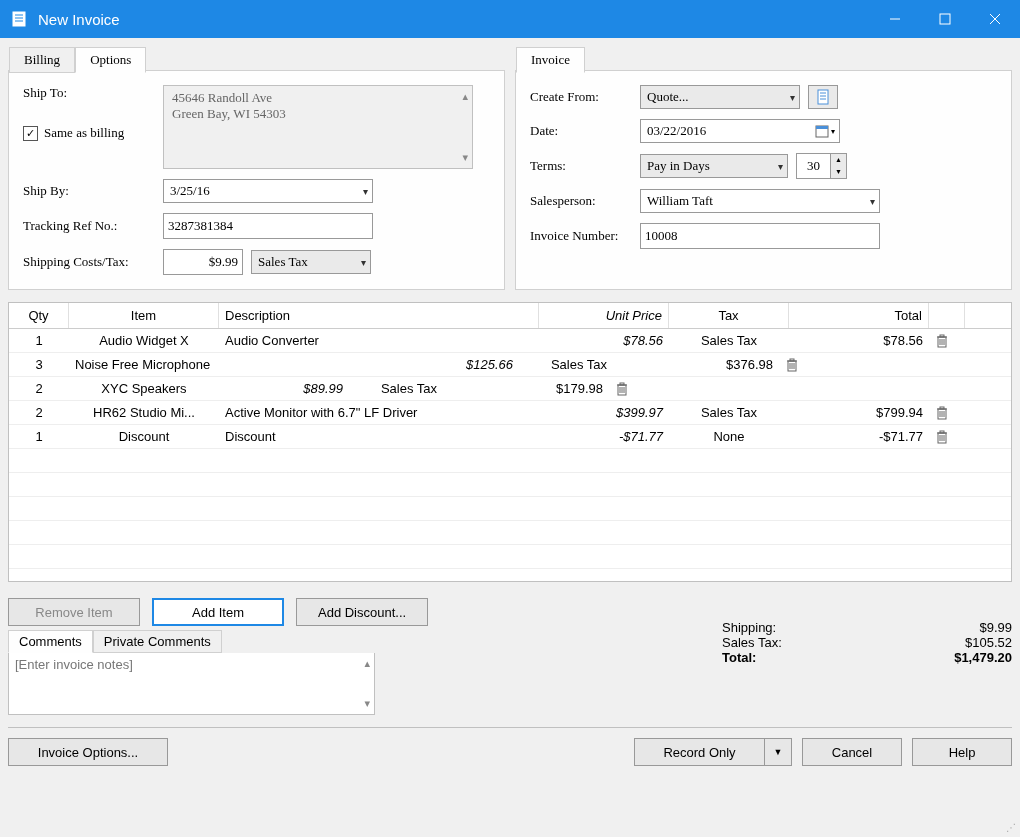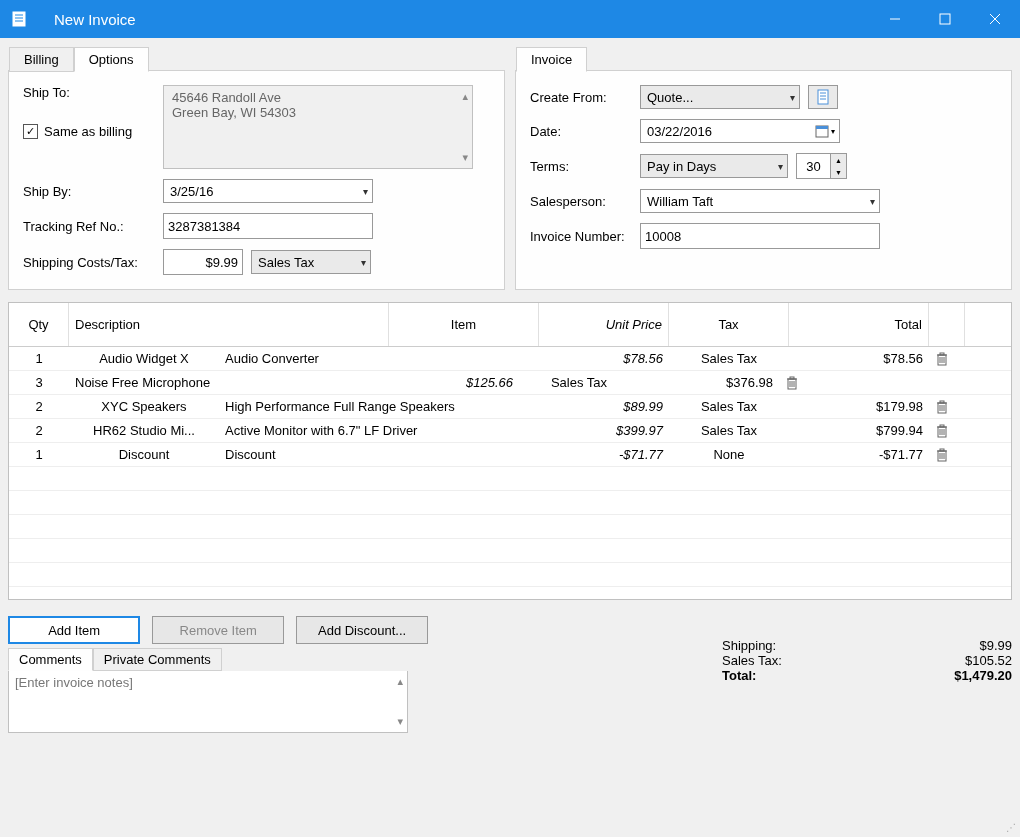--- a/index.html
+++ b/index.html
@@ -13,21 +13,20 @@
   height: 837px;
   overflow: hidden;
 }
 .titlebar {
   background: #1e88e5;
   color: #fff;
   height: 38px;
   display: flex;
   align-items: center;
   padding-left: 10px;
-  gap: 16px;
 }
 .titlebar .app-icon {
   width: 18px; height: 18px; margin-right: 10px;
   display: inline-flex; align-items: center; justify-content: center;
 }
 .titlebar .title { font-size: 15px; }
 .titlebar .win-controls { margin-left: auto; display: flex; height: 100%; }
 .titlebar .win-btn {
   width: 50px; display: flex; align-items: center; justify-content: center;
 }
@@ -37,20 +36,21 @@
   height: calc(100% - 38px);
   display: flex;
   flex-direction: column;
 }
 .tab-group {
   border: 1px solid #d0d0d0;
   background: #fefefe;
   position: relative;
   padding: 14px;
   flex: 1;
+  font-family: Liberation Serif, serif;
 }
 .tab-group.left { flex: 1; }
 .tab-group.right { width: 378px; }
 .tabs {
   display: flex;
   position: absolute;
   top: -24px;
   left: 0;
 }
 .tab {
@@ -131,21 +131,21 @@
 .grid {
   margin-top: 12px;
   border: 1px solid #c0c0c0;
   background: #fff;
   flex: 0 0 auto;
 }
 .grid-head {
   display: flex;
   background: #fff;
   border-bottom: 1px solid #ccc;
-  height: 44px;
+  height: 26px;
   align-items: center;
 }
 .grid-head > div, .grid-row > div {
   padding: 0 6px;
   white-space: nowrap;
   overflow: hidden;
   text-overflow: ellipsis;
 }
 .gh { border-right: 1px solid #e0e0e0; height: 100%; display: flex; align-items: center; }
 .c-qty { width: 60px; text-align: center; }
@@ -184,21 +184,21 @@
 .mid-btns { display: flex; gap: 12px; margin-top: 10px; }
 .bottom-area {
   display: flex;
   margin-top: 6px;
 }
 .comments-area { width: 420px; }
 .comments-tabs { display: flex; margin-top: 4px; }
 .comments-tabs .tab { font-size: 13px; padding: 3px 10px; }
 .comments-box {
   border: 1px solid #c0c0c0; border-top: none;
-  width: 400px; height: 62px; background: #fff;
+  width: 367px; height: 62px; background: #fff;
   padding: 4px 6px; color: #777;
   position: relative;
 }
 .comments-box .scroll-up, .comments-box .scroll-down {
   position: absolute; right: 4px; color: #888; font-size: 11px;
 }
 .comments-box .scroll-up { top: 4px; }
 .comments-box .scroll-down { bottom: 4px; }
 .totals {
   margin-left: auto;
@@ -370,22 +370,22 @@
       <div class="field-row" style="margin-bottom:12px;">
         <div class="field-label">Invoice Number:</div>
         <input class="tx" style="width: 240px;" value="10008">
       </div>
     </div>
   </div>
 
   <div class="grid">
     <div class="grid-head">
       <div class="gh c-qty" style="justify-content:center;">Qty</div>
+      <div class="gh c-item" style="justify-content:center;">Item</div>
       <div class="gh c-desc">Description</div>
-      <div class="gh c-item" style="justify-content:center;">Item</div>
       <div class="gh c-price" style="justify-content:flex-end;">Unit Price</div>
       <div class="gh c-tax" style="justify-content:center;">Tax</div>
       <div class="gh c-total" style="justify-content:flex-end;">Total</div>
       <div class="gh c-del"></div>
     </div>
     <div class="grid-body" id="grid-body">
         <div class="grid-row">
           <div class="c-qty">1</div>
           <div class="c-item">Audio Widget X</div>
           <div class="c-desc">Audio Converter</div>
@@ -420,21 +420,20 @@
                 <line x1="9" y1="6" x2="9" y2="12" stroke="#666"></line>
                 <line x1="2" y1="4" x2="12" y2="4" stroke="#666"></line>
                 <rect x="5" y="2" width="4" height="2" fill="none" stroke="#666"></rect>
               </svg>
             </span>
           </div>
         </div>
         <div class="grid-row">
           <div class="c-qty">2</div>
           <div class="c-item">XYC Speakers</div>
-          <div class="c-desc">High Performance Full Range Speakers</div>
           <div class="c-price">$89.99</div>
           <div class="c-tax">Sales Tax</div>
           <div class="c-total">$179.98</div>
           <div class="c-del">
             <span class="trash">
               <svg width="14" height="16" viewBox="0 0 14 16">
                 <rect x="3" y="4" width="8" height="10" fill="none" stroke="#666"></rect>
                 <line x1="5" y1="6" x2="5" y2="12" stroke="#666"></line>
                 <line x1="7" y1="6" x2="7" y2="12" stroke="#666"></line>
                 <line x1="9" y1="6" x2="9" y2="12" stroke="#666"></line>
@@ -528,22 +527,22 @@
           <div class="c-tax"></div>
           <div class="c-total"></div>
           <div class="c-del"></div>
         </div>
       </div>
   </div>
 
   <div class="bottom-area">
     <div class="comments-area">
       <div class="mid-btns">
+        <div class="btn disabled" style="width:160px;">Remove Item</div>
         <div class="btn primary" style="width:160px;">Add Item</div>
-        <div class="btn disabled" style="width:160px;">Remove Item</div>
         <div class="btn" style="width:160px;">Add Discount...</div>
       </div>
       <div class="comments-tabs">
         <div class="tab active">Comments</div>
         <div class="tab">Private Comments</div>
       </div>
       <div class="comments-box">
         <span>[Enter invoice notes]</span>
         <span class="scroll-up">▴</span>
         <span class="scroll-down">▾</span>
@@ -560,15 +559,27 @@
           <span>Sales Tax:</span>
           <span>$105.52</span>
         </div>
       <div class="trow bold">
           <span>Total:</span>
           <span>$1,479.20</span>
         </div>
     </div>
   </div>
 
+  <div class="footer">
+    <div class="btn invoice-opts">Invoice Options...</div>
+    <div style="flex:1;"></div>
+    <div class="split-btn">
+      <div class="btn main">Record Only</div>
+      <div class="drop">
+          <span style="font-size:9px;">▼</span>
+        </div>
+    </div>
+    <div class="btn" style="width:100px;">Cancel</div>
+    <div class="btn" style="width:100px;">Help</div>
+  </div>
 
   <div class="resize-grip">⋰</div>
 </div>
 
 </body></html>

